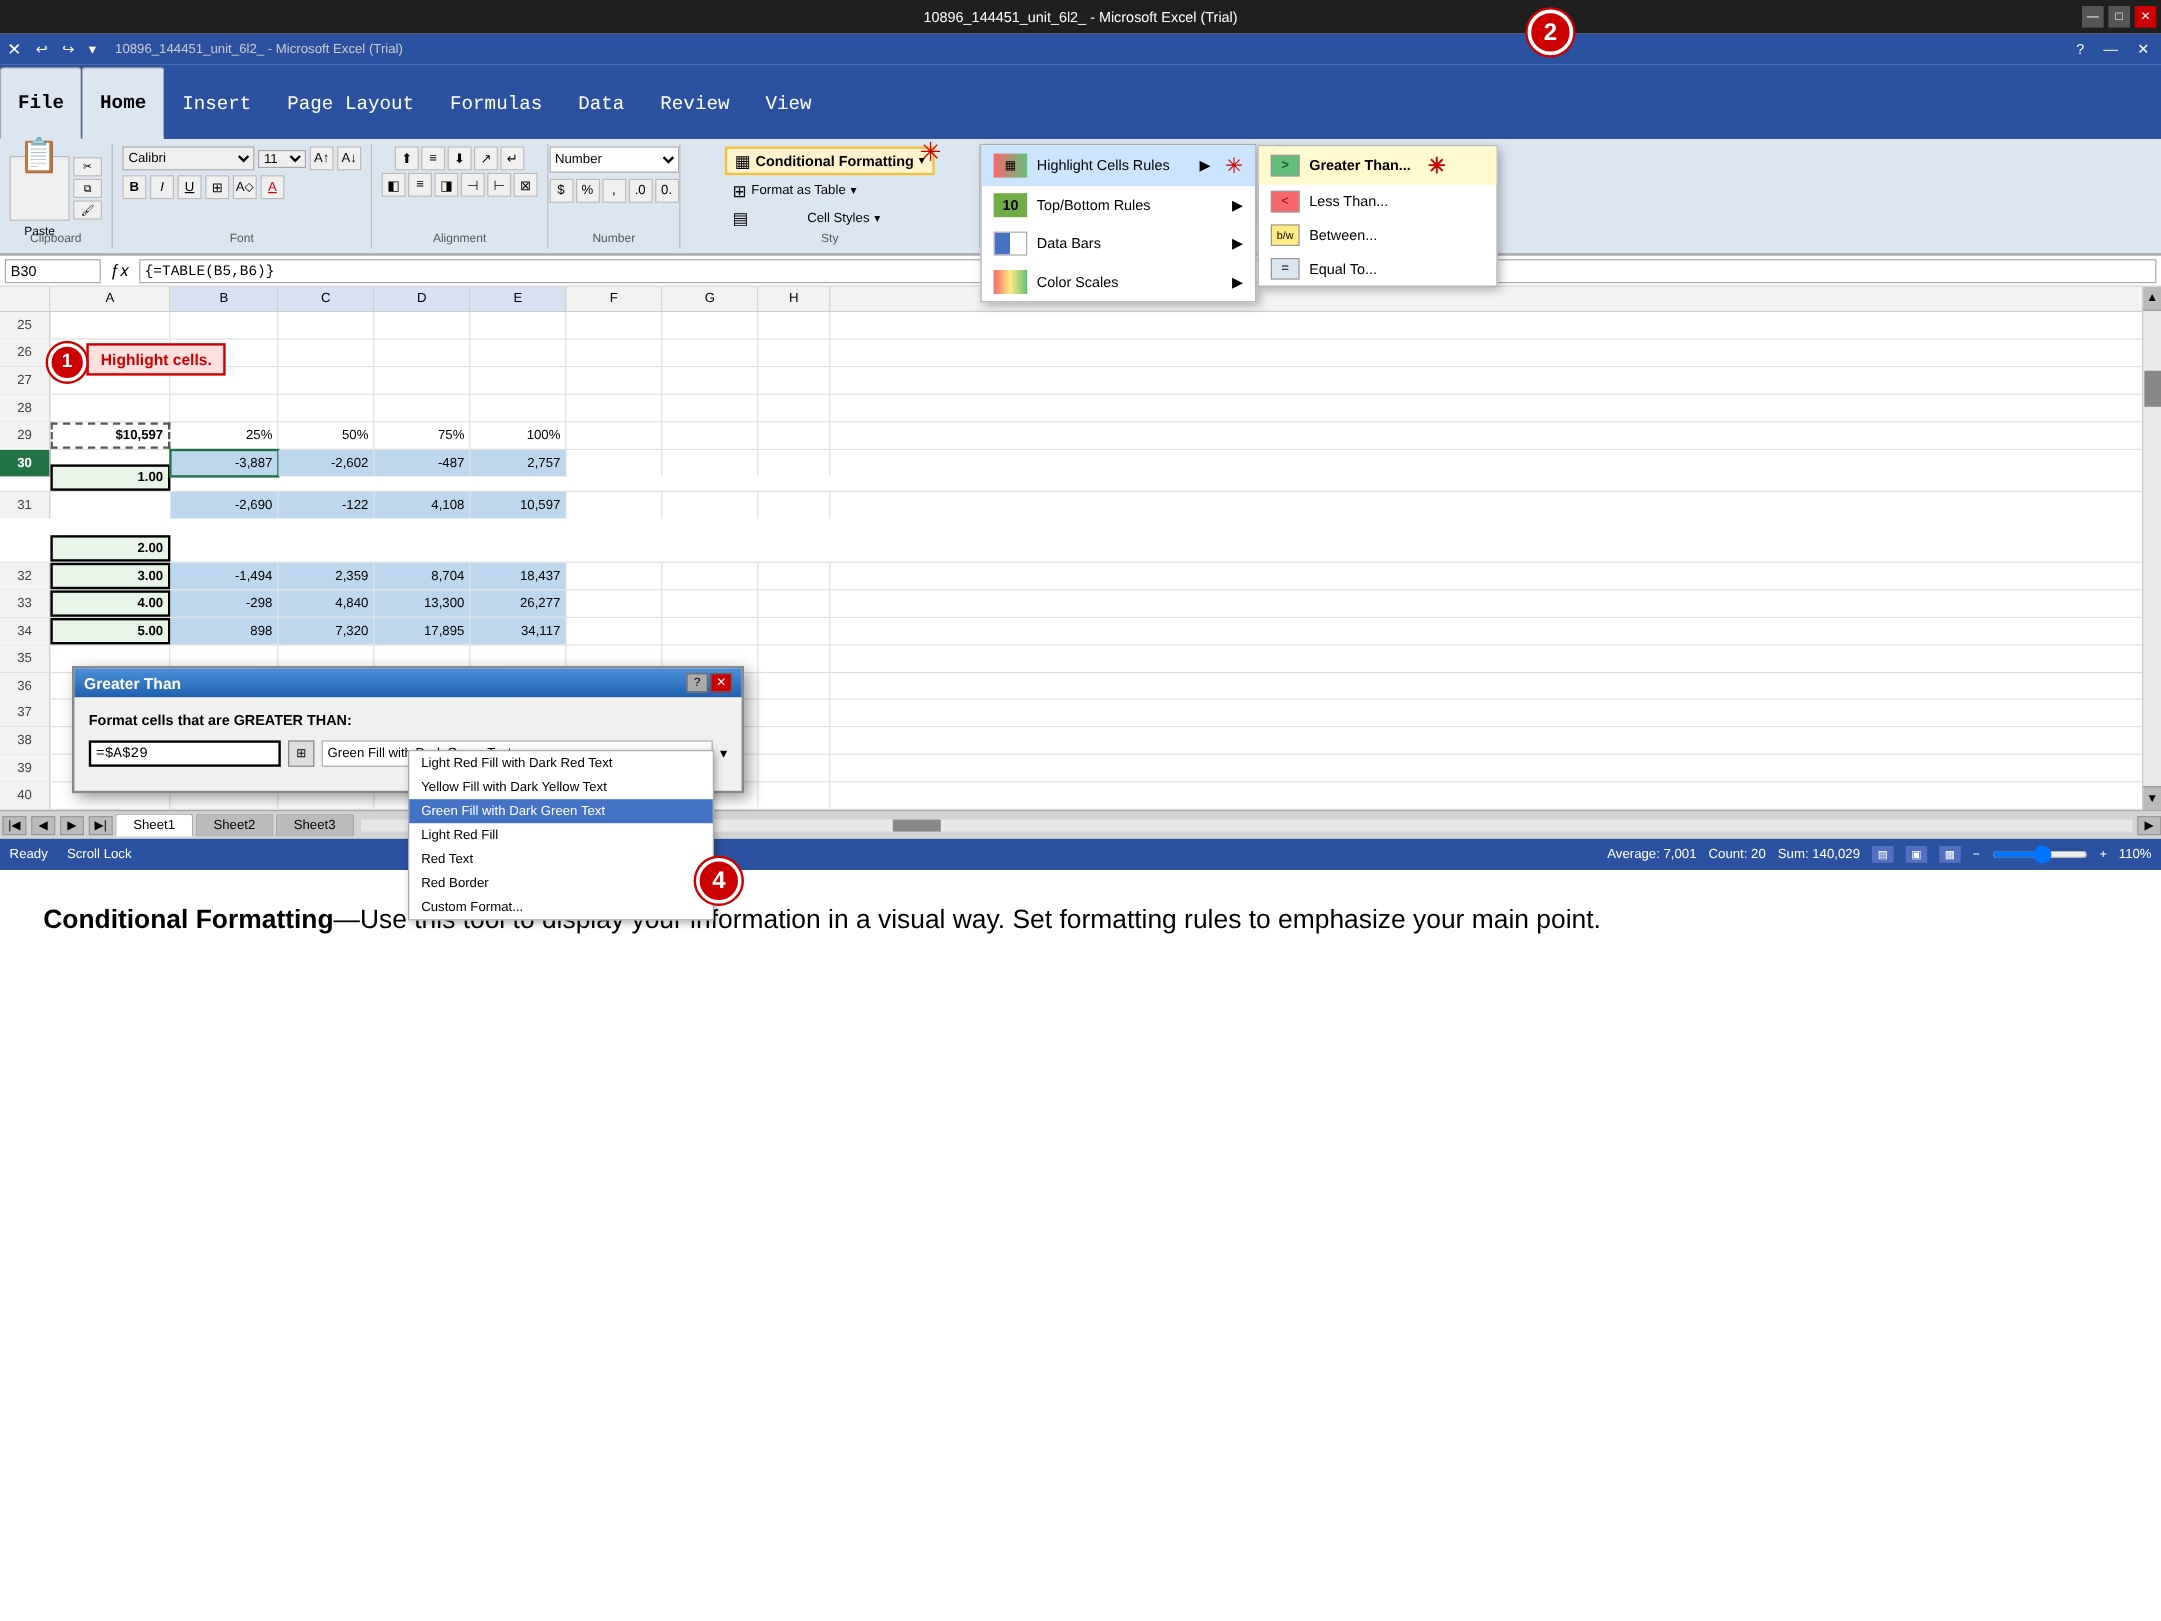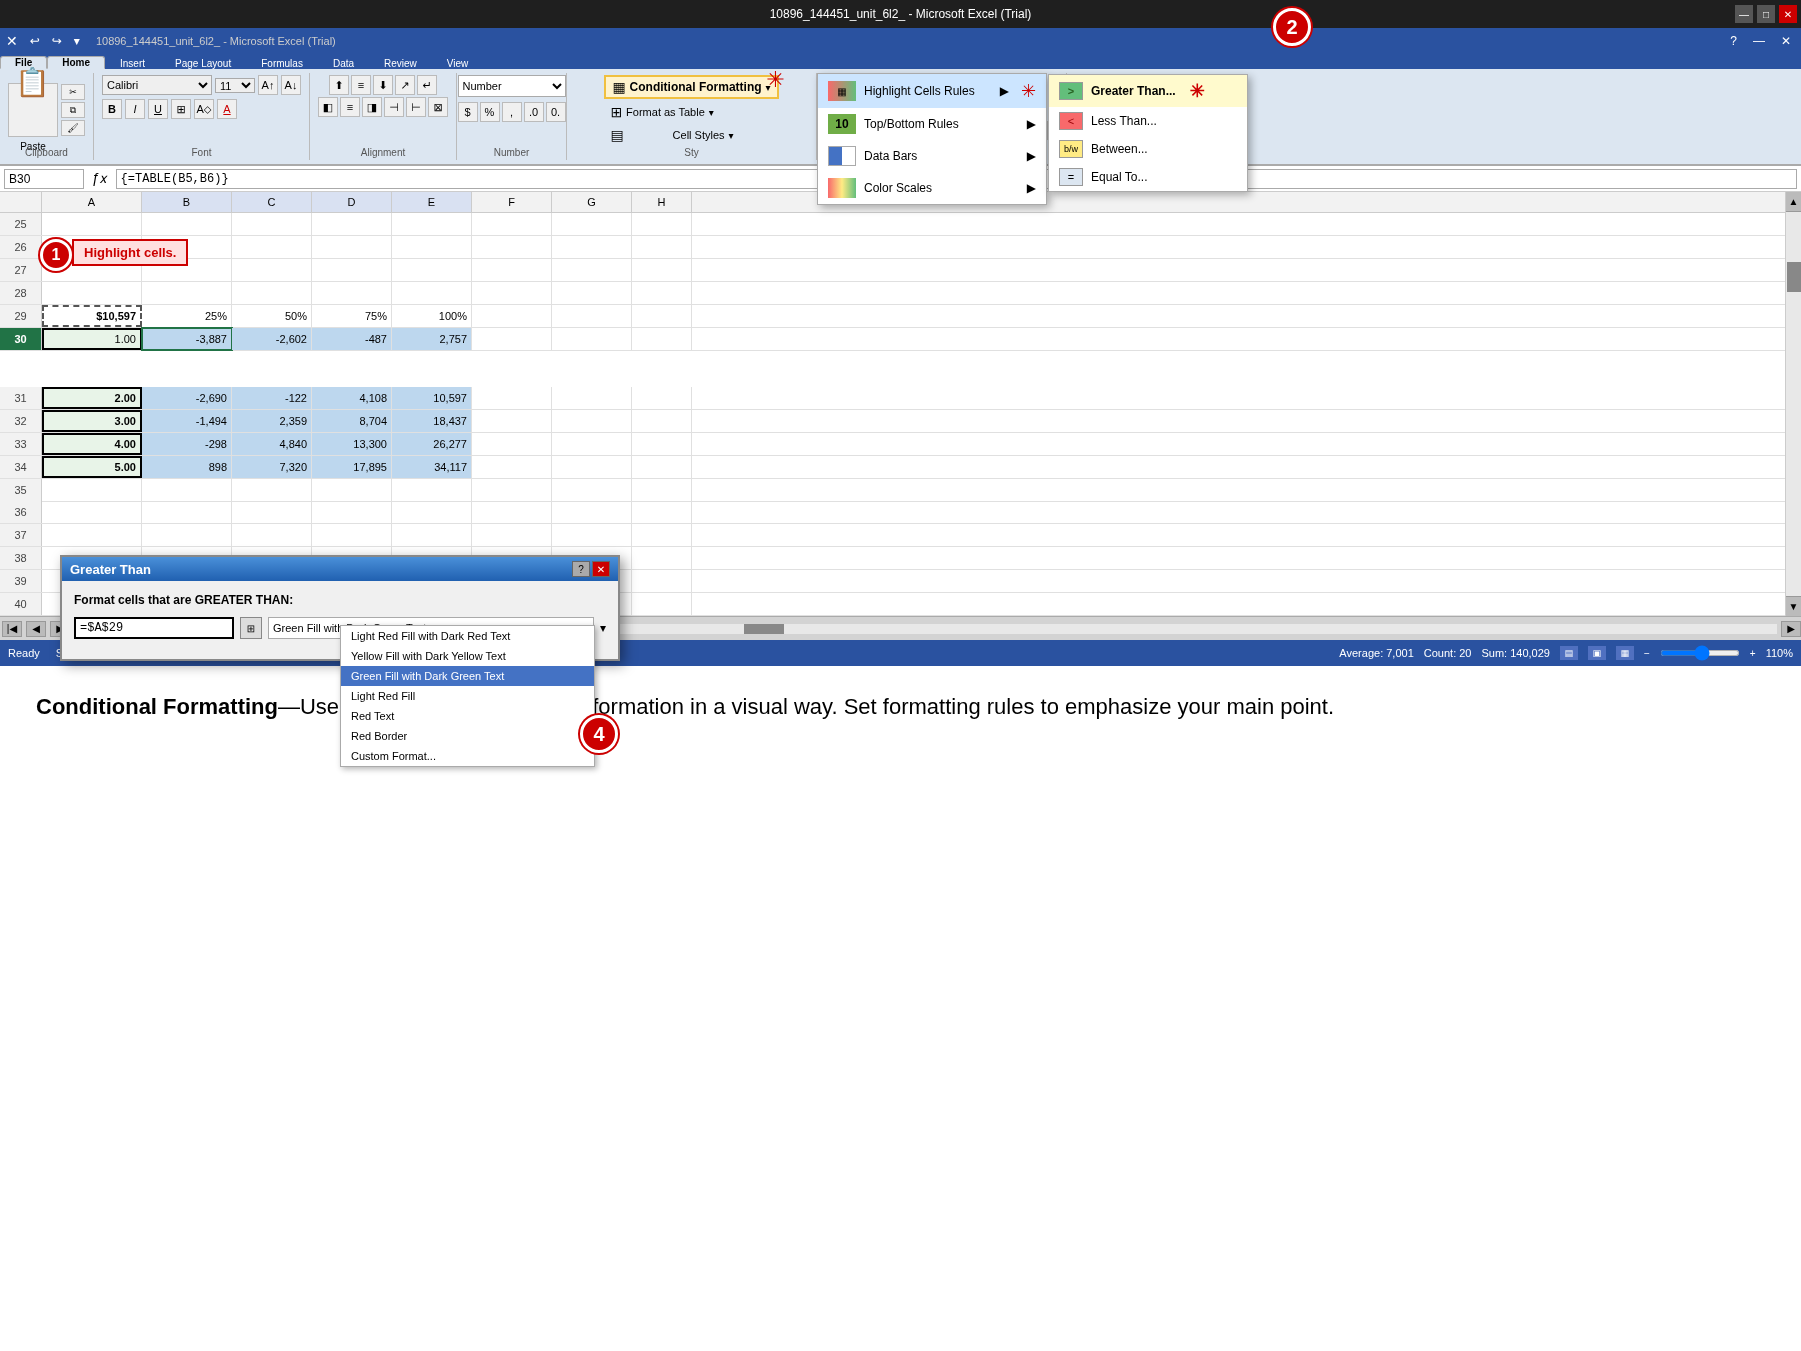--- a/index.html
+++ b/index.html
@@ -50,27 +50,28 @@
       cursor: pointer;
       padding: 2px 4px;
     }
     .ribbon-tabs {
       display: flex;
       align-items: flex-end;
       background: #2a52a0;
       padding-top: 2px;
     }
     .ribbon-tab {
-      padding: 0 14px;
-      font-size: 10px;
+      padding: 20px 14px;
+      font-size: 16px;
       cursor: pointer;
       color: #fff;
       border: 1px solid transparent;
       border-bottom: none;
       background: transparent;
+      font-family: Liberation Mono, monospace;
     }
     .ribbon-tab.active {
       background: #dce6f1;
       color: #000;
       border-color: #aaa;
       border-bottom: 1px solid #dce6f1;
       border-radius: 3px 3px 0 0;
       font-weight: bold;
     }
 
@@ -317,21 +318,20 @@
       user-select: none;
     }
     .col-header.selected {
       background: #d9e1f2;
     }
 
     
     .sheet-row {
       display: flex;
       border-bottom: 1px solid #e0e0e0;
-      align-items: flex-end;
     }
     .row-num {
       width: 42px;
       min-width: 42px;
       height: 22px;
       border-right: 1px solid #ccc;
       font-size: 11px;
       display: flex;
       align-items: center;
       justify-content: center;
@@ -848,21 +848,21 @@
       <div class="cell cell-c data-cell">50%</div>
       <div class="cell cell-d data-cell">75%</div>
       <div class="cell cell-e data-cell">100%</div>
       <div class="cell cell-f"></div>
       <div class="cell cell-g"></div>
       <div class="cell cell-h"></div>
     </div>
 
     <div class="sheet-row">
       <div class="row-num active-row">30</div>
-      <div class="cell cell-a data-cell" style="border:2px solid #000; background:#e8f4e8; font-weight:normal;">1.00</div>
+      <div class="cell cell-a data-cell" style="border:2px solid #000; background:#e8f4e8; font-weight:bold;margin-top:12px;">1.00</div>
       <div class="cell cell-b data-cell selected active">-3,887</div>
       <div class="cell cell-c data-cell selected">-2,602</div>
       <div class="cell cell-d data-cell selected">-487</div>
       <div class="cell cell-e data-cell selected">2,757</div>
       <div class="cell cell-f"></div>
       <div class="cell cell-g"></div>
       <div class="cell cell-h"></div>
     </div>
 
     <div class="sheet-row">

